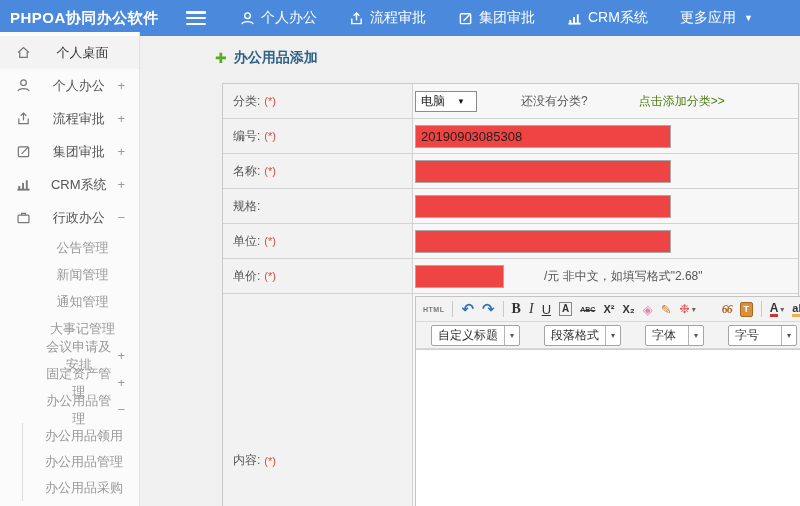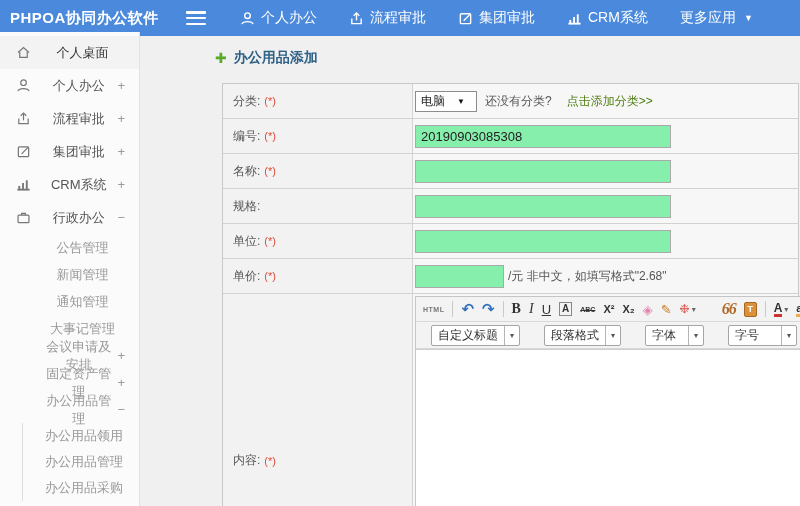--- a/index.html
+++ b/index.html
@@ -37,22 +37,22 @@
   .title-text { font-size:14px; font-weight:bold; color:#2e6186; }
 
   
   .form-table { position:absolute; left:82px; top:47px; width:577px; height:545px;
                 border:1px solid #c9c9c9; background:#f7f7f7; display:flex; flex-direction:column; }
   .frow { display:flex; border-bottom:1px solid #d2d2d2; height:35px; flex:none; }
   .frow.content-row { flex:1; border-bottom:none; height:auto; }
   .fcell-label { width:190px; flex:none; border-right:1px solid #d2d2d2; background:#f2f2f2;
                  display:flex; align-items:center; padding-left:10px; font-size:12px; color:#555; gap:4px; }
   .req { color:#e04b3a; font-size:11px; }
-  .fcell-value { flex:1; display:flex; align-items:center; padding-left:2px; font-size:12px; color:#555; }
-  .txt-input { height:23px; border:1px solid #a9a9a9; background:#86efac; font-size:13px; color:#222;
+  .fcell-value { flex:1; display:flex; align-items:center; padding-left:2px; font-size:12px; color:#555;gap:36px; }
+  .txt-input { height:23px; border:1px solid #a9a9a9; background:#ef4444; font-size:13px; color:#222;
                padding:0 5px; font-family:"Liberation Sans","DejaVu Sans",sans-serif; }
   .w-wide { width:256px; } .w-small { width:89px; }
   .fake-select { height:21px; min-width:62px; border:1px solid #8c8c8c; background:#fefefe;
                  display:flex; align-items:center; padding-left:5px; cursor:pointer; }
   .fake-select .sel-txt { font-size:12px; color:#222; margin-right:12px; }
   .fake-select .sel-caret { font-size:8px; color:#111; margin-right:4px; }
   .hint-text { margin-left:8px; color:#555; }
   .link { color:#4d7c0f; cursor:pointer; margin-left:15px; }
   .suffix { margin-left:4px; color:#555; }
 
@@ -70,21 +70,21 @@
   .t-bold { font-family:"Liberation Serif","DejaVu Serif",serif; font-weight:bold; font-size:14px; }
   .t-italic { font-family:"Liberation Serif","DejaVu Serif",serif; font-style:italic; font-size:14px; }
   .t-under { font-size:13px; text-decoration:underline; }
   .t-abox { border:1px solid #888; font-size:10px; font-weight:bold; line-height:11px; padding:0 2px; height:14px; }
   .t-strike { font-size:7px; font-weight:bold; text-decoration:line-through; }
   .t-sup,.t-sub { font-size:11px; font-weight:bold; }
   .t-eraser { color:#e087ae; font-size:13px; }
   .t-brush { color:#cc7a29; font-size:13px; }
   .t-wand { color:#d9534f; font-size:12px; }
   .t-quote { font-family:"Liberation Serif","DejaVu Serif",serif; font-style:italic; font-weight:bold;
-             font-size:16px; color:#b06a2a; letter-spacing:-1px;margin-left:19px; }
+             font-size:12px; color:#b06a2a; letter-spacing:-1px;margin-left:19px; }
   .t-paste { width:13px; height:15px; background:#d9923b; border:1px solid #a8681f; border-radius:2px;
              color:#fff; font-size:9px; font-weight:bold; display:flex; align-items:center; justify-content:center; }
   .t-fontcolor { font-size:12px; font-weight:bold; border-bottom:3px solid #cc3333; line-height:12px; }
   .t-highlight { font-size:11px; font-weight:bold; border-bottom:3px solid #f0ad4e; line-height:12px; }
   .mini-caret { font-size:8px; color:#666; margin-left:2px; }
 
   .t-select { height:21px; background:#fff; border:1px solid #a5a5a5; border-radius:2px; display:flex;
               align-items:center; margin:0 12px; cursor:pointer; flex:none; }
   .t-select .ts-label { font-size:12px; color:#333; padding:0 6px; }
   .t-select .ts-caret { width:15px; align-self:stretch; border-left:1px solid #b5b5b5; display:flex;

